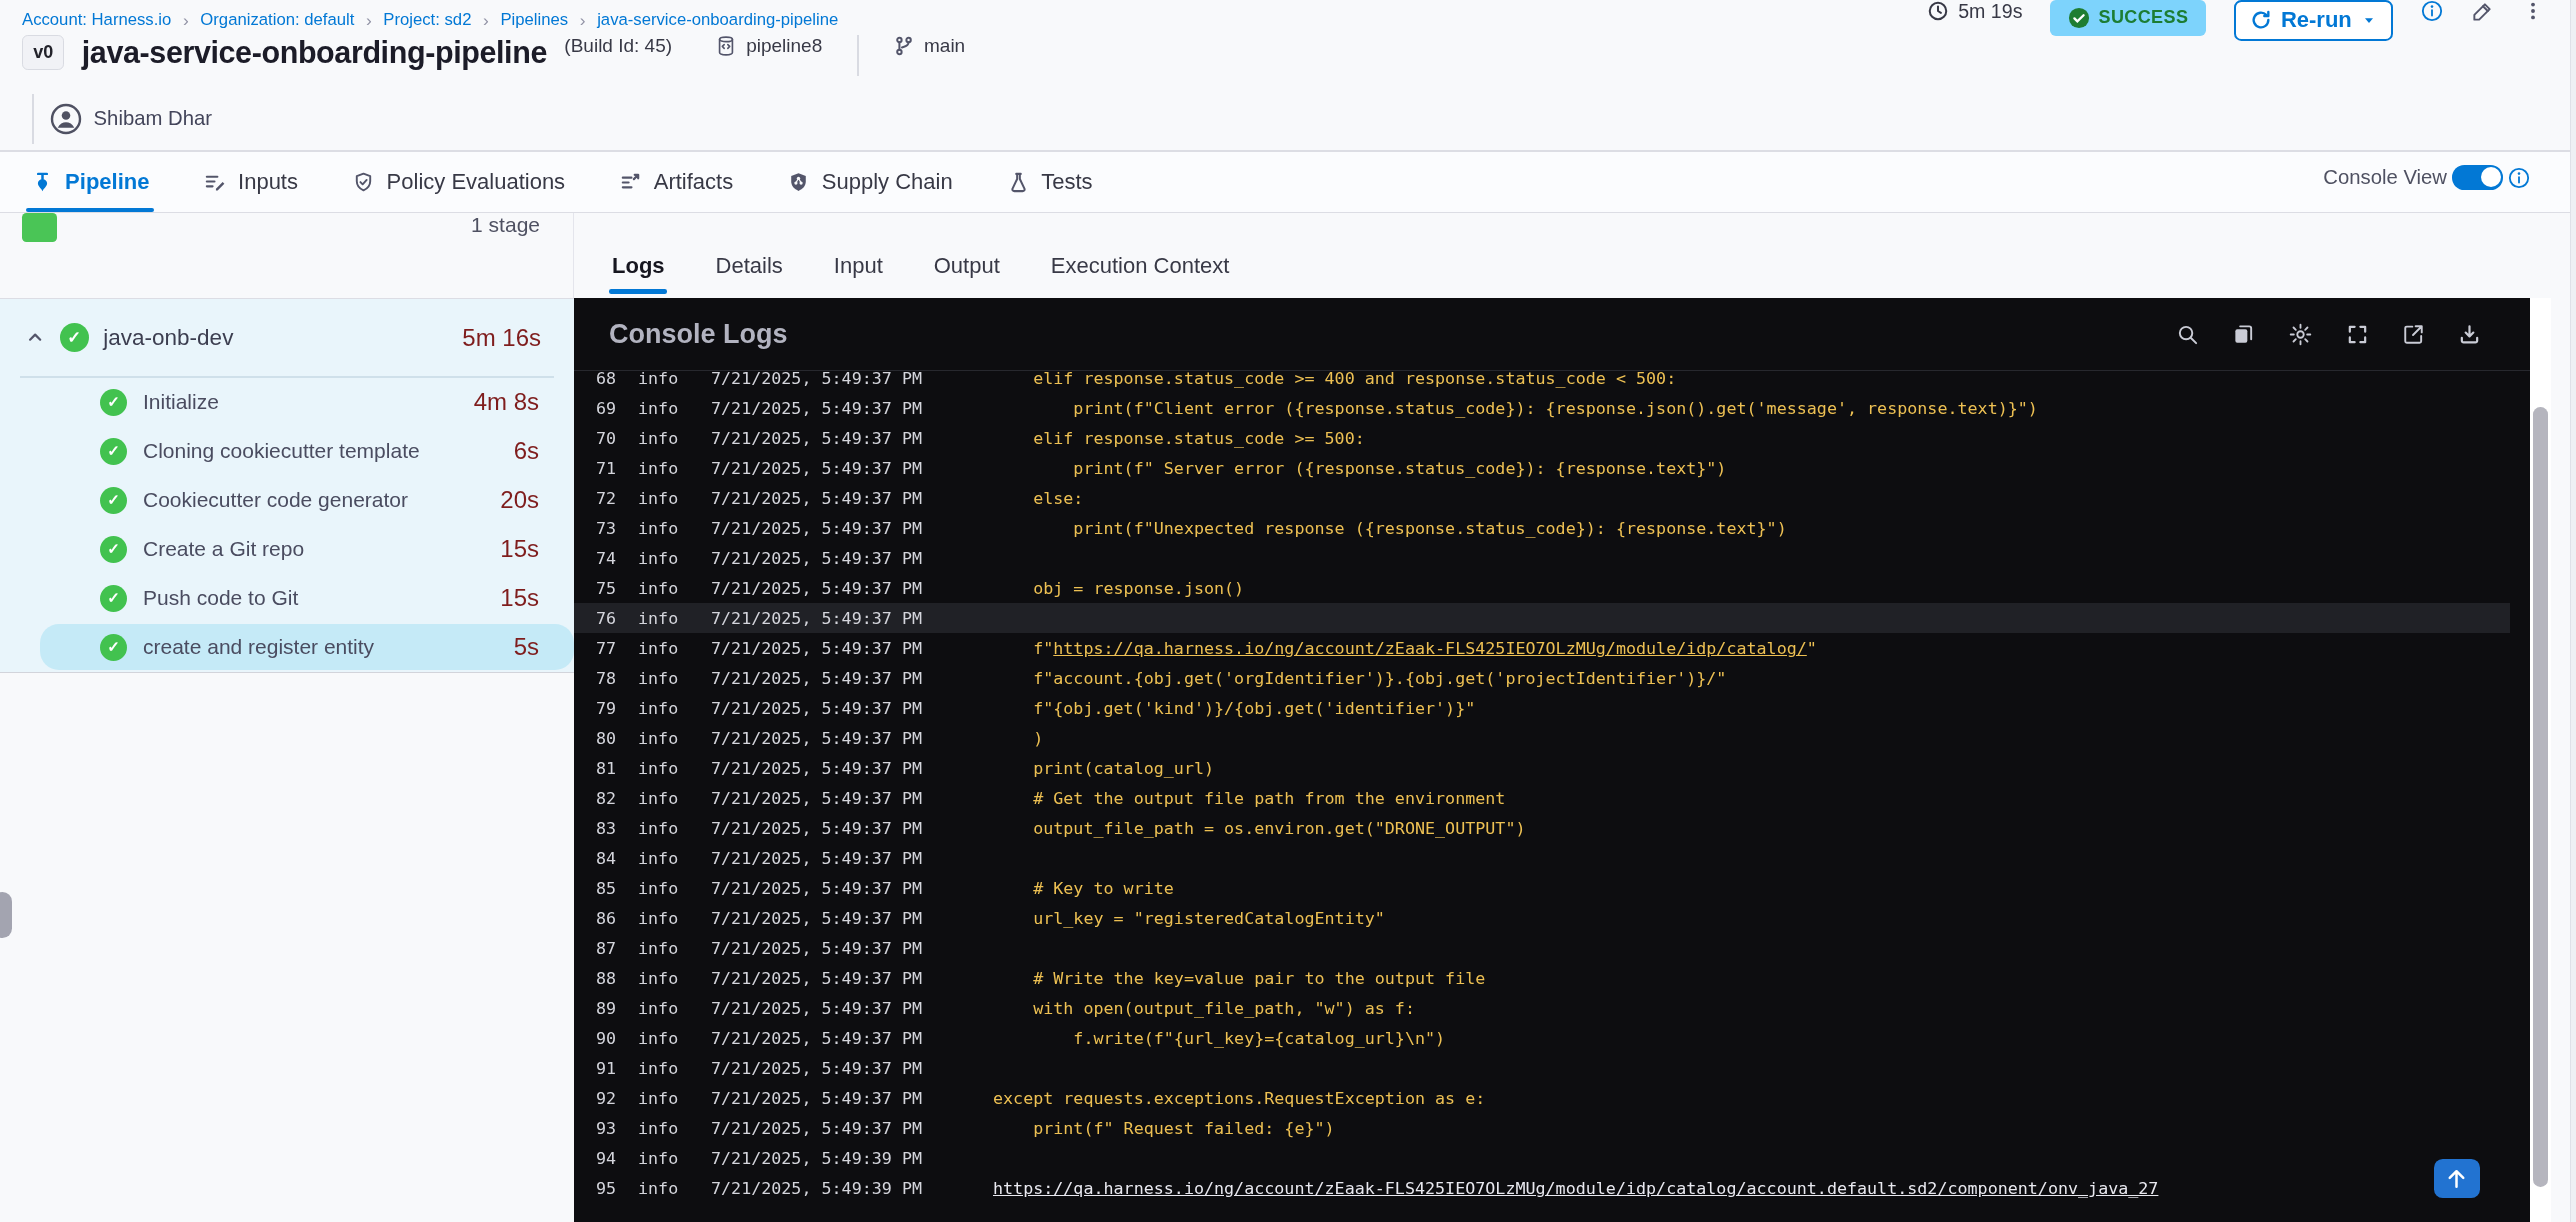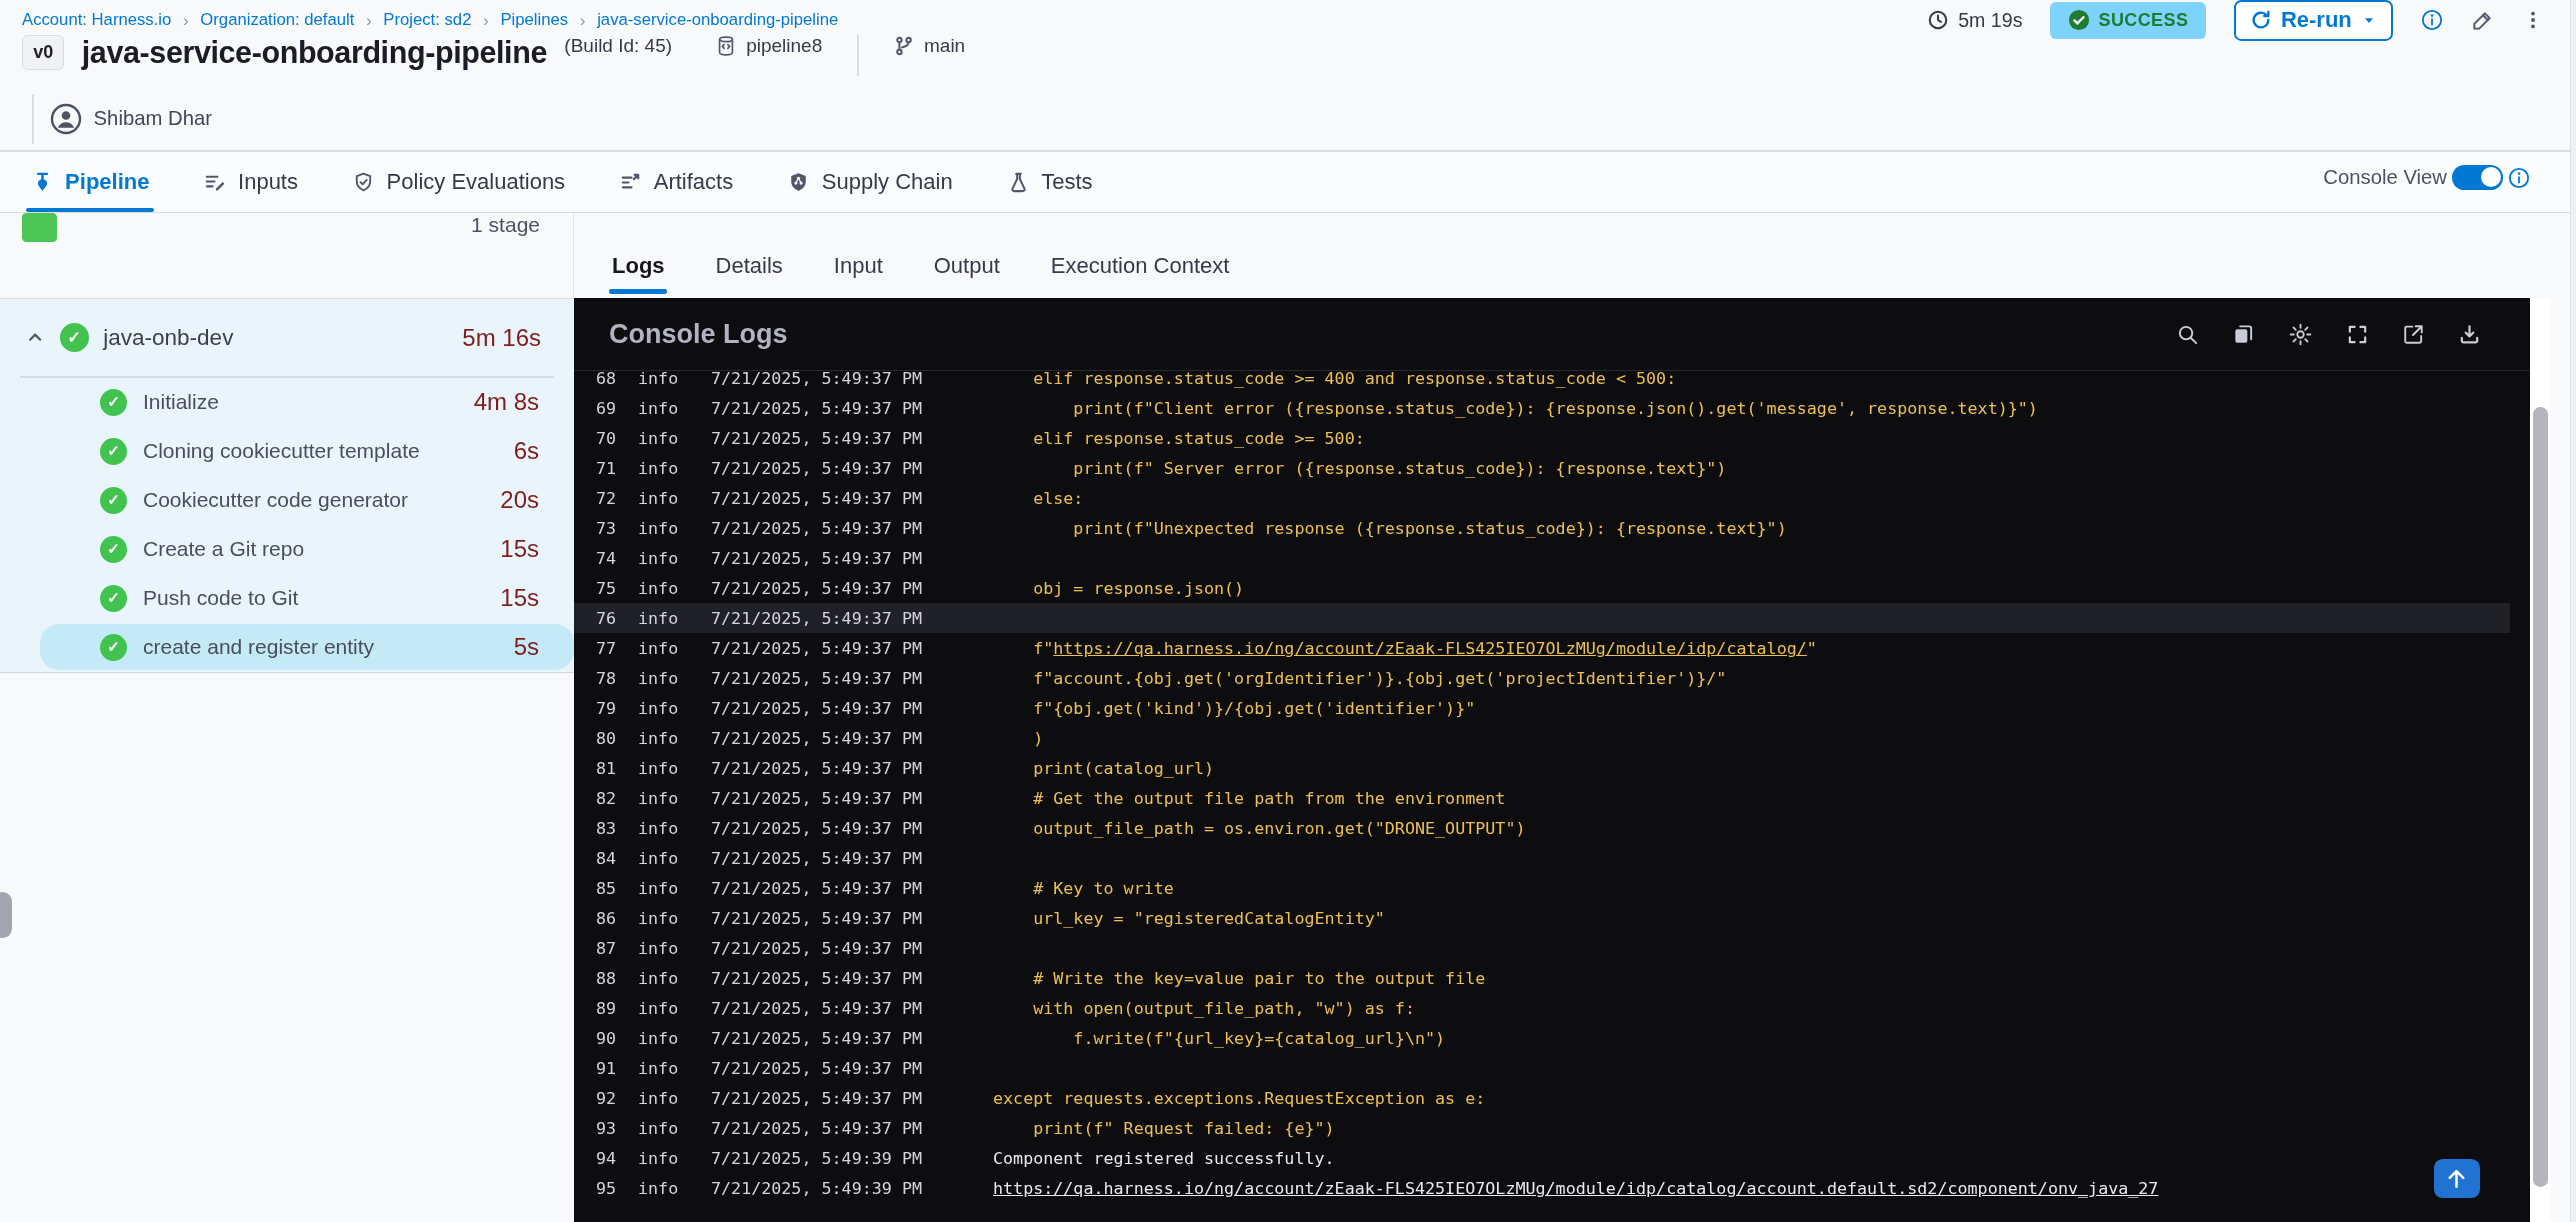--- a/index.html
+++ b/index.html
@@ -6,21 +6,21 @@
   html,body { width:2576px; height:1223px; overflow:hidden; }
   body { font-family:"Liberation Sans", sans-serif; background:#f8f9fb; position:relative; color:#1c1c28; }
   svg { display:block; }
   .icon { display:inline-flex; align-items:center; justify-content:center; flex:none; }
 
   
   .topbar { height:35px; display:flex; justify-content:space-between; align-items:center; padding:5.8px 32px 0 22px; }
   .breadcrumb { display:flex; align-items:center; gap:11.6px; font-size:16.7px; }
   .crumb { color:#0278d5; text-decoration:none; cursor:pointer; }
   .crumb-sep { color:#9293a6; font-size:17.4px; }
-  .topbar-right { display:flex; align-items:center; gap:28px; }
+  .topbar-right { display:flex; align-items:flex-start; gap:28px; }
   .duration-chip { display:flex; align-items:center; gap:8.7px; font-size:19.6px; color:#383946; }
   .status-badge { display:flex; align-items:center; gap:8.7px; background:#7dd3fc; color:#1c7d33; font-weight:bold;
                   font-size:18px; letter-spacing:0.4px; padding:7.3px 17.4px; border-radius:5.8px; }
   .rerun-btn { display:flex; align-items:center; gap:8.7px; border:2.2px solid #0278d5; color:#0278d5; background:#fff;
                font-size:22px; font-weight:bold; padding:5.8px 14.5px; border-radius:7.3px; cursor:pointer; }
   .ghost-icon { color:#53556a; cursor:pointer; }
   .blue-icon { color:#0278d5; cursor:pointer; }
 
   
   .header-row { height:52px; display:flex; align-items:flex-start; gap:17.4px; padding-left:22px; }
@@ -408,21 +408,21 @@
           <div class="log-row"><span class="log-num">84</span><span class="log-level">info</span><span class="log-ts">7/21/2025, 5:49:37 PM</span><span class="log-code yellow"></span></div>
           <div class="log-row"><span class="log-num">85</span><span class="log-level">info</span><span class="log-ts">7/21/2025, 5:49:37 PM</span><span class="log-code yellow">    # Key to write</span></div>
           <div class="log-row"><span class="log-num">86</span><span class="log-level">info</span><span class="log-ts">7/21/2025, 5:49:37 PM</span><span class="log-code yellow">    url_key = "registeredCatalogEntity"</span></div>
           <div class="log-row"><span class="log-num">87</span><span class="log-level">info</span><span class="log-ts">7/21/2025, 5:49:37 PM</span><span class="log-code yellow"></span></div>
           <div class="log-row"><span class="log-num">88</span><span class="log-level">info</span><span class="log-ts">7/21/2025, 5:49:37 PM</span><span class="log-code yellow">    # Write the key=value pair to the output file</span></div>
           <div class="log-row"><span class="log-num">89</span><span class="log-level">info</span><span class="log-ts">7/21/2025, 5:49:37 PM</span><span class="log-code yellow">    with open(output_file_path, "w") as f:</span></div>
           <div class="log-row"><span class="log-num">90</span><span class="log-level">info</span><span class="log-ts">7/21/2025, 5:49:37 PM</span><span class="log-code yellow">        f.write(f"{url_key}={catalog_url}\n")</span></div>
           <div class="log-row"><span class="log-num">91</span><span class="log-level">info</span><span class="log-ts">7/21/2025, 5:49:37 PM</span><span class="log-code yellow"></span></div>
           <div class="log-row"><span class="log-num">92</span><span class="log-level">info</span><span class="log-ts">7/21/2025, 5:49:37 PM</span><span class="log-code yellow">except requests.exceptions.RequestException as e:</span></div>
           <div class="log-row"><span class="log-num">93</span><span class="log-level">info</span><span class="log-ts">7/21/2025, 5:49:37 PM</span><span class="log-code yellow">    print(f" Request failed: {e}")</span></div>
-          <div class="log-row"><span class="log-num">94</span><span class="log-level">info</span><span class="log-ts">7/21/2025, 5:49:39 PM</span><span class="log-code white">Component registered successfully.</span></div>
+          <div class="log-row"><span class="log-num">94</span><span class="log-level">info</span><span class="log-ts">7/21/2025, 5:49:39 PM</span></div>
           <div class="log-row"><span class="log-num">95</span><span class="log-level">info</span><span class="log-ts">7/21/2025, 5:49:39 PM</span><span class="log-code white"><a class="log-link">https://qa.harness.io/ng/account/zEaak-FLS425IEO7OLzMUg/module/idp/catalog/account.default.sd2/component/onv_java_27</a></span></div>
         </div>
     </div>
     <div class="console-scrollbar">
       <div class="console-scroll-thumb"></div>
     </div>
     <div class="scroll-top-btn">
       <span class="icon">
           <svg width="25" height="25" viewBox="0 0 24 24" stroke="#fff" fill="none" stroke-width="2.4" stroke-linecap="round" stroke-linejoin="round">
             <path d="M12 20V5M5.5 11.5L12 5l6.5 6.5"></path>

